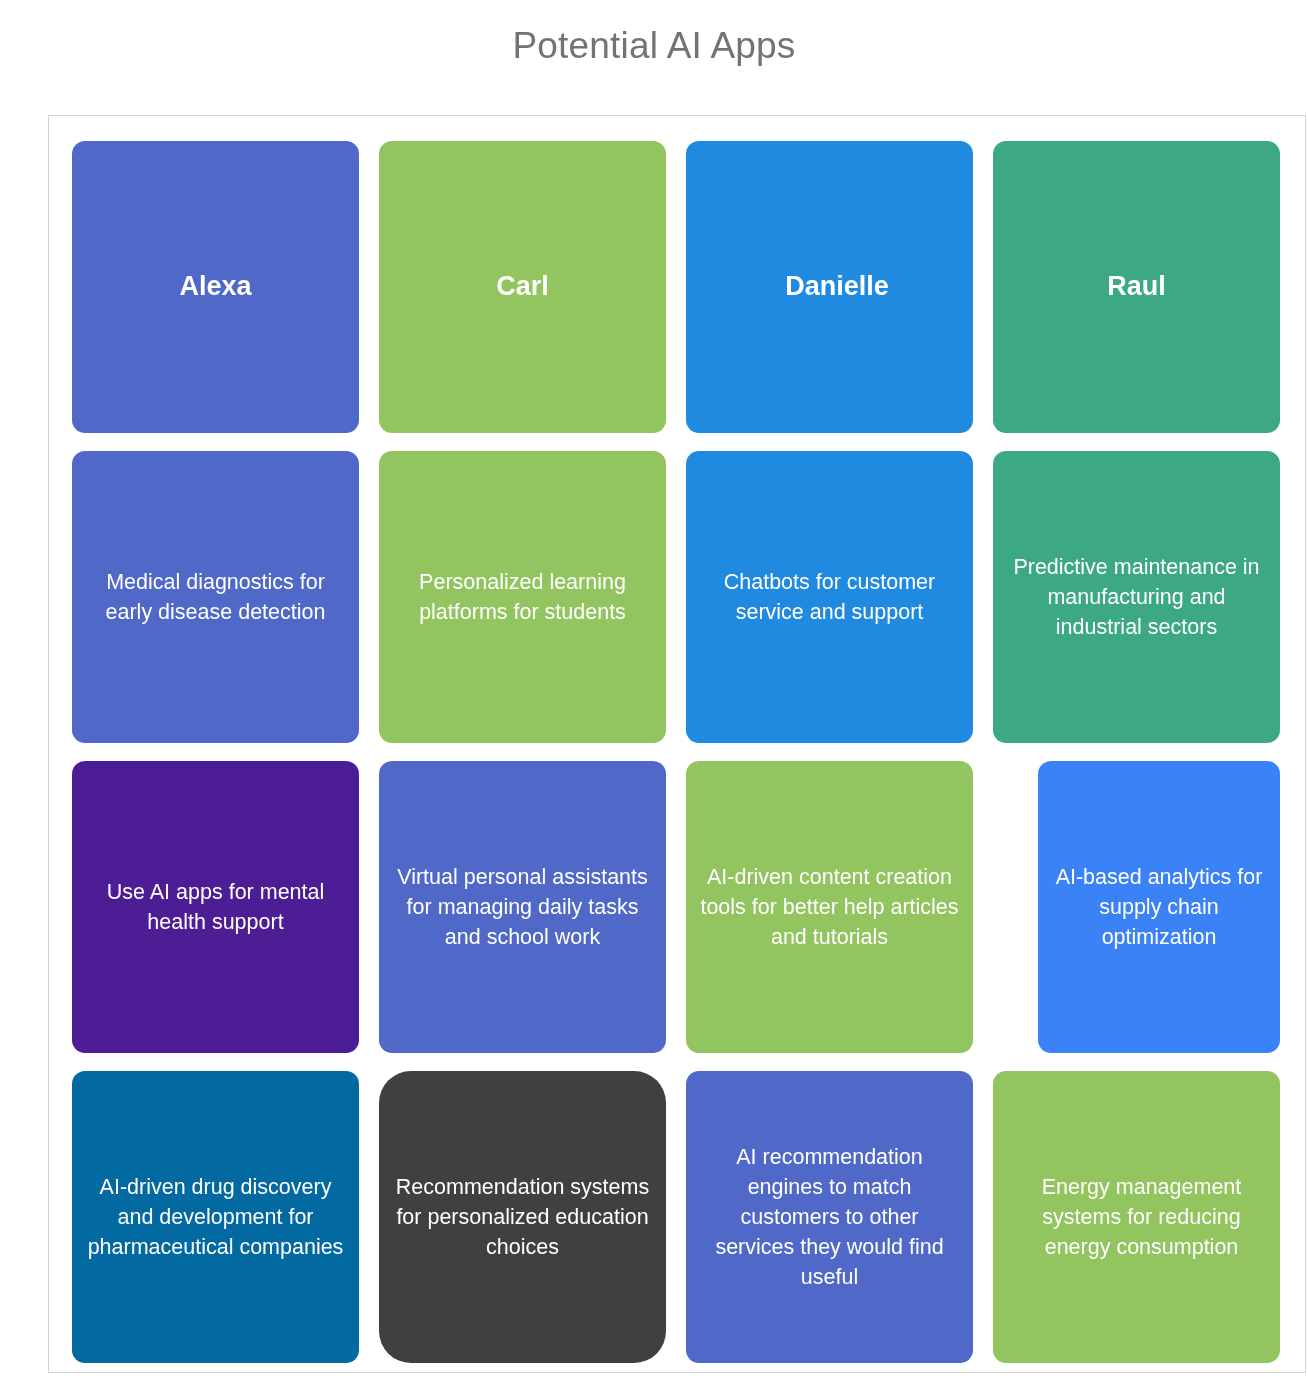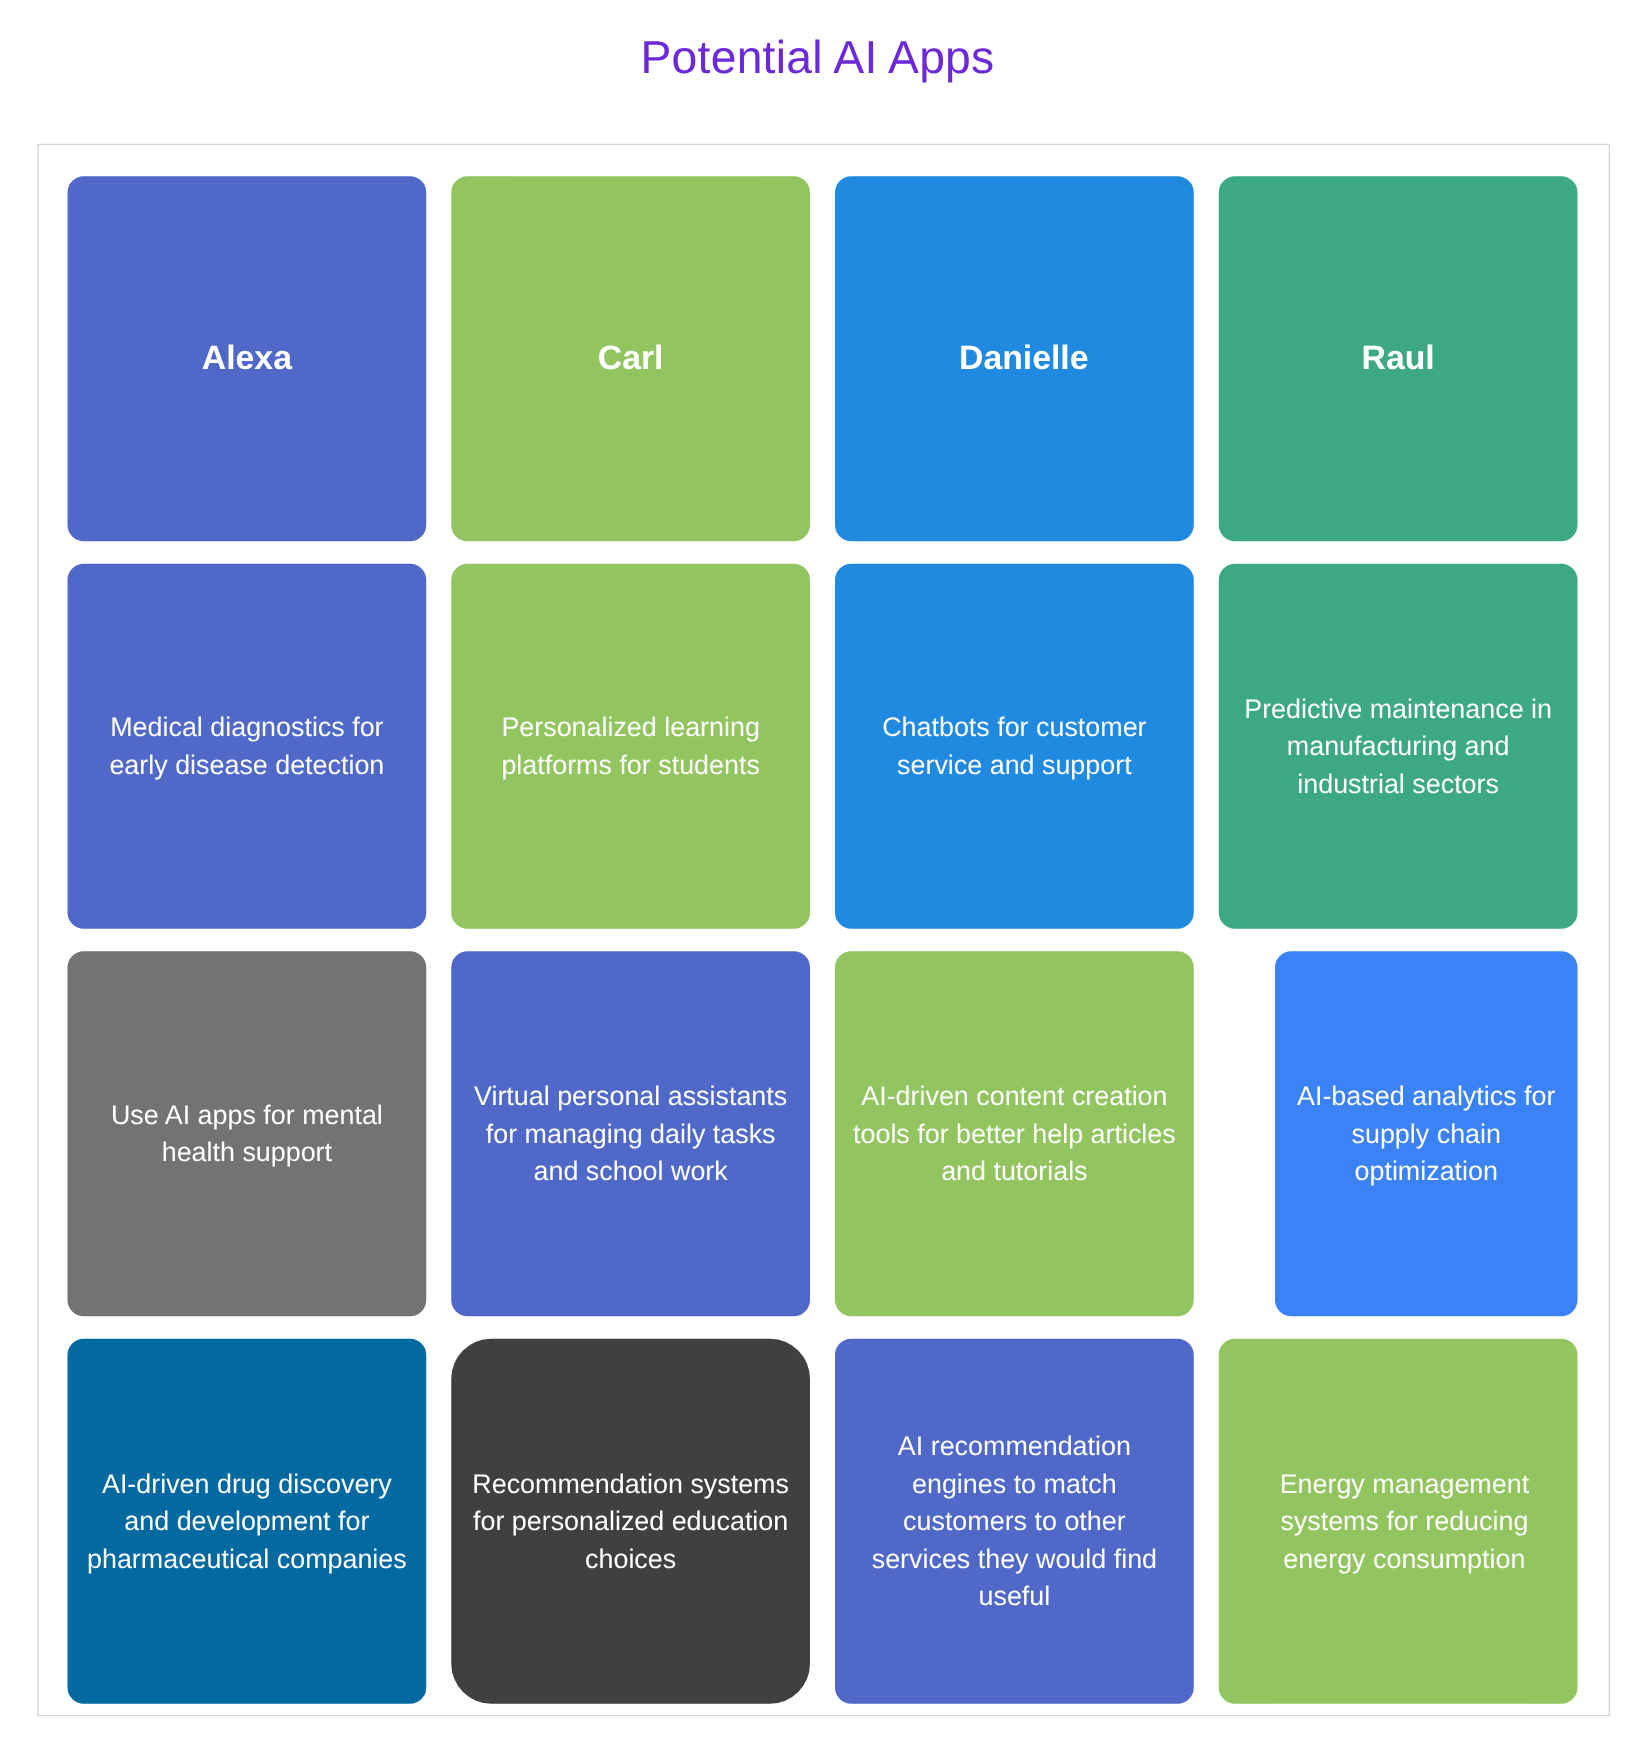--- a/index.html
+++ b/index.html
@@ -20,30 +20,30 @@
     width: 1308px;
     height: 1396px;
     position: relative;
     box-sizing: border-box;
   }
 
   .page-title {
     text-align: center;
     font-size: 37px;
     font-weight: 400;
-    color: #6d28d9;
+    color: #737373;
     letter-spacing: 0.2px;
     line-height: 1;
     padding-top: 27px;
     margin: 0;
   }
 
   .board-frame {
     position: absolute;
-    left: 30px;
+    left: 48px;
     top: 115px;
     width: 1258px;
     height: 1258px;
     box-sizing: border-box;
     border: 1px solid #d4d4d4;
     background: #ffffff;
   }
 
   .grid {
     position: absolute;
@@ -112,21 +112,21 @@
         </div>
         <div class="card body" style="background: rgb(146, 196, 95);">
           <div class="card-text">Personalized learning platforms for students</div>
         </div>
         <div class="card body" style="background: rgb(32, 137, 224);">
           <div class="card-text">Chatbots for customer service and support</div>
         </div>
         <div class="card body" style="background: rgb(61, 168, 134);">
           <div class="card-text">Predictive maintenance in manufacturing and industrial sectors</div>
         </div>
-        <div class="card body" style="background: #737373;">
+        <div class="card body" style="background: #4c1d95;">
           <div class="card-text">Use AI apps for mental health support</div>
         </div>
         <div class="card body" style="background: rgb(80, 104, 200);">
           <div class="card-text">Virtual personal assistants for managing daily tasks and school work</div>
         </div>
         <div class="card body" style="background: rgb(146, 196, 95);">
           <div class="card-text">AI-driven content creation tools for better help articles and tutorials</div>
         </div>
         <div class="card body" style="background: #3b82f6; margin-left: 45px;">
           <div class="card-text">AI-based analytics for supply chain optimization</div>

